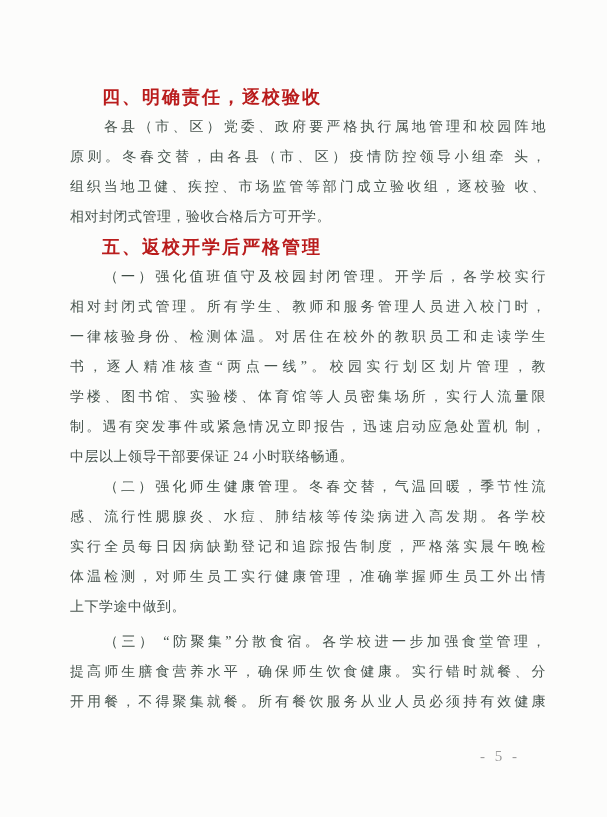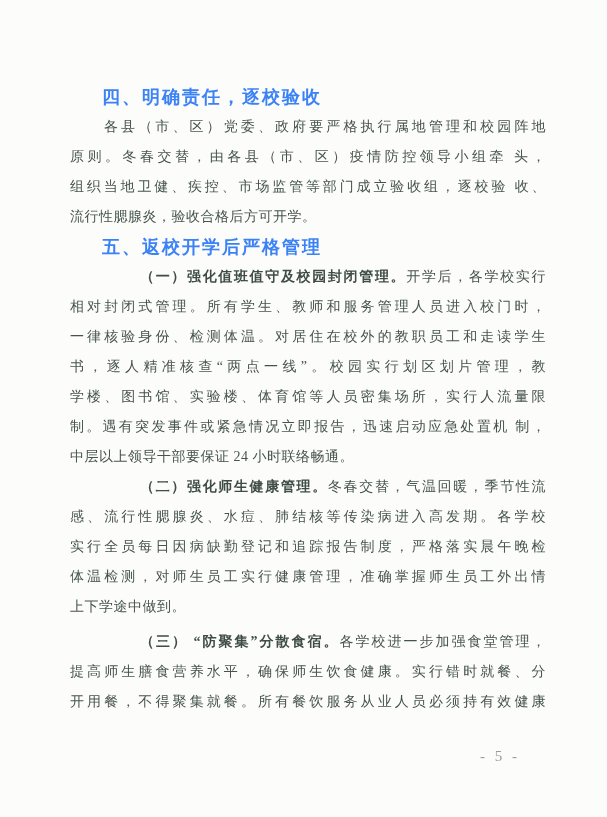--- a/index.html
+++ b/index.html
@@ -36,49 +36,48 @@
     text-justify: inter-character;
   }
   .line.indent { padding-left: 34px; }
   .line.tight { letter-spacing: -1px; }
   .line.gap { margin-top: 5px; }
   .line.heading {
     font-family: "Liberation Sans", sans-serif;
     font-weight: 700;
     font-size: 18px;
     letter-spacing: 2px;
-    color: #3b82f6;
+    color: #b91c1c;
     padding-left: 32px;
   }
   .line.body { letter-spacing: 0.5px; }
   .lead {
-    font-weight: 700;
+    font-weight: 400;
     color: #3f4d46;
-    margin-left: 36px;
   }
   .page-number {
     position: absolute;
     top: 748px;
     left: 480px;
     font-size: 15px;
     letter-spacing: 3px;
     color: #9b9b9b;
     font-family: "Liberation Serif", serif;
   }
 </style>
 </head>
 <body>
 
 <div class="page">
   <div class="doc-body">
       <div class="line heading"><span>四、明确责任，逐校验收</span></div>
       <div class="line body indent justify"><span>各县（市、区）党委、政府要严格执行属地管理和校园阵地</span></div>
       <div class="line body justify"><span>原则。冬春交替，由各县（市、区）疫情防控领导小组牵 头，</span></div>
       <div class="line body justify"><span>组织当地卫健、疾控、市场监管等部门成立验收组，逐校验 收、</span></div>
-      <div class="line body"><span>流行性腮腺炎，验收合格后方可开学。</span></div>
+      <div class="line body"><span>相对封闭式管理，验收合格后方可开学。</span></div>
       <div class="line heading"><span>五、返校开学后严格管理</span></div>
       <div class="line body indent justify"><span class="lead">（一）强化值班值守及校园封闭管理。</span><span>开学后，各学校实行</span></div>
       <div class="line body justify"><span>相对封闭式管理。所有学生、教师和服务管理人员进入校门时，</span></div>
       <div class="line body justify"><span>一律核验身份、检测体温。对居住在校外的教职员工和走读学生</span></div>
       <div class="line body justify"><span>书，逐人精准核查“两点一线”。校园实行划区划片管理，教</span></div>
       <div class="line body justify"><span>学楼、图书馆、实验楼、体育馆等人员密集场所，实行人流量限</span></div>
       <div class="line body justify tight"><span>制。遇有突发事件或紧急情况立即报告，迅速启动应急处置机 制，</span></div>
       <div class="line body"><span>中层以上领导干部要保证 24 小时联络畅通。</span></div>
       <div class="line body indent justify"><span class="lead">（二）强化师生健康管理。</span><span>冬春交替，气温回暖，季节性流</span></div>
       <div class="line body justify"><span>感、流行性腮腺炎、水痘、肺结核等传染病进入高发期。各学校</span></div>

